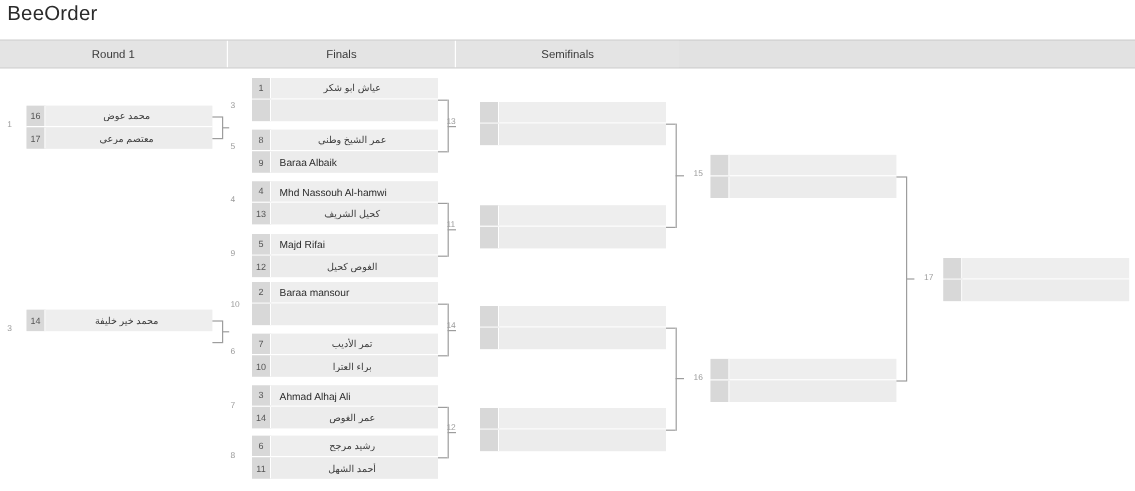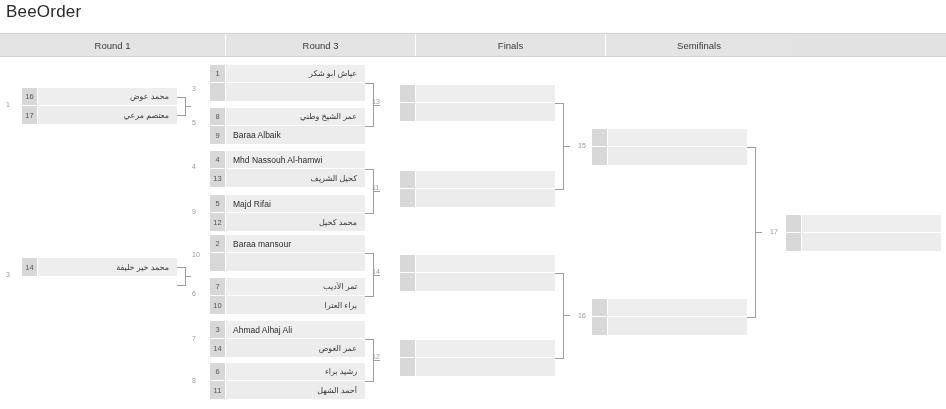--- a/index.html
+++ b/index.html
@@ -99,21 +99,21 @@
   .pname {
     flex: 1 1 auto;
     padding-left: 7px;
     font-size: 8.5px;
     color: #2c2c2c;
     white-space: nowrap;
     overflow: hidden;
   }
   .pname.ar {
     direction: rtl;
-    text-align: right;
+    text-align: center;
     padding-right: 8px;
     padding-left: 4px;
     font-size: 8px;
     color: #3a3a3a;
   }
   .pname.empty { color: transparent; }
 
   
   .mnum {
     position: absolute;
@@ -139,22 +139,21 @@
   }
 </style>
 </head>
 <body>
 
 <div id="app">
 
   <div class="brand">BeeOrder</div>
 
   <div class="header-band">
-    <div class="header-cell" style="width:226px">Round 1</div>
-    <div class="header-cell" style="width:190px">Round 3</div>
+    <div class="header-cell" style="width:190px">Round 1</div>
     <div class="header-cell" style="width:190px">Finals</div>
     <div class="header-cell" style="width:186px">Semifinals</div>
   </div>
 
   <div class="bracket">
 
     <div class="col" style="left:0; width:190px">
 
       <div class="mnum" style="left:6px; top:44px">1</div>
       <div class="match" style="left:22px; top:31px; width:155px">
@@ -226,21 +225,21 @@
       </div>
 
       <div class="mnum" style="left:2px; top:151px">9</div>
       <div class="match" style="left:20px; top:138px; width:155px">
         <div class="slot">
           <span class="seed">5</span>
           <span class="pname">Majd Rifai</span>
         </div>
         <div class="slot alt">
           <span class="seed">12</span>
-          <span class="pname ar">محمد كحيل</span>
+          <span class="pname ar">الغوص كحيل</span>
         </div>
       </div>
 
       <div class="mnum" style="left:2px; top:194px">10</div>
       <div class="match" style="left:20px; top:178px; width:155px">
         <div class="slot">
           <span class="seed">2</span>
           <span class="pname">Baraa mansour</span>
         </div>
         <div class="slot alt">
@@ -270,21 +269,21 @@
         <div class="slot alt">
           <span class="seed">14</span>
           <span class="pname ar">عمر الغوص</span>
         </div>
       </div>
 
       <div class="mnum" style="left:2px; top:320px">8</div>
       <div class="match" style="left:20px; top:306px; width:155px">
         <div class="slot">
           <span class="seed">6</span>
-          <span class="pname ar">رشيد براء</span>
+          <span class="pname ar">رشيد مرجح</span>
         </div>
         <div class="slot alt">
           <span class="seed">11</span>
           <span class="pname ar">أحمد الشهل</span>
         </div>
       </div>
 
       <div class="conn htop" style="left:175px; top:26px;  width:8px"></div>
       <div class="conn htop" style="left:175px; top:69px;  width:8px"></div>
       <div class="conn v" style="left:183px; top:26px;  height:44px"></div>

